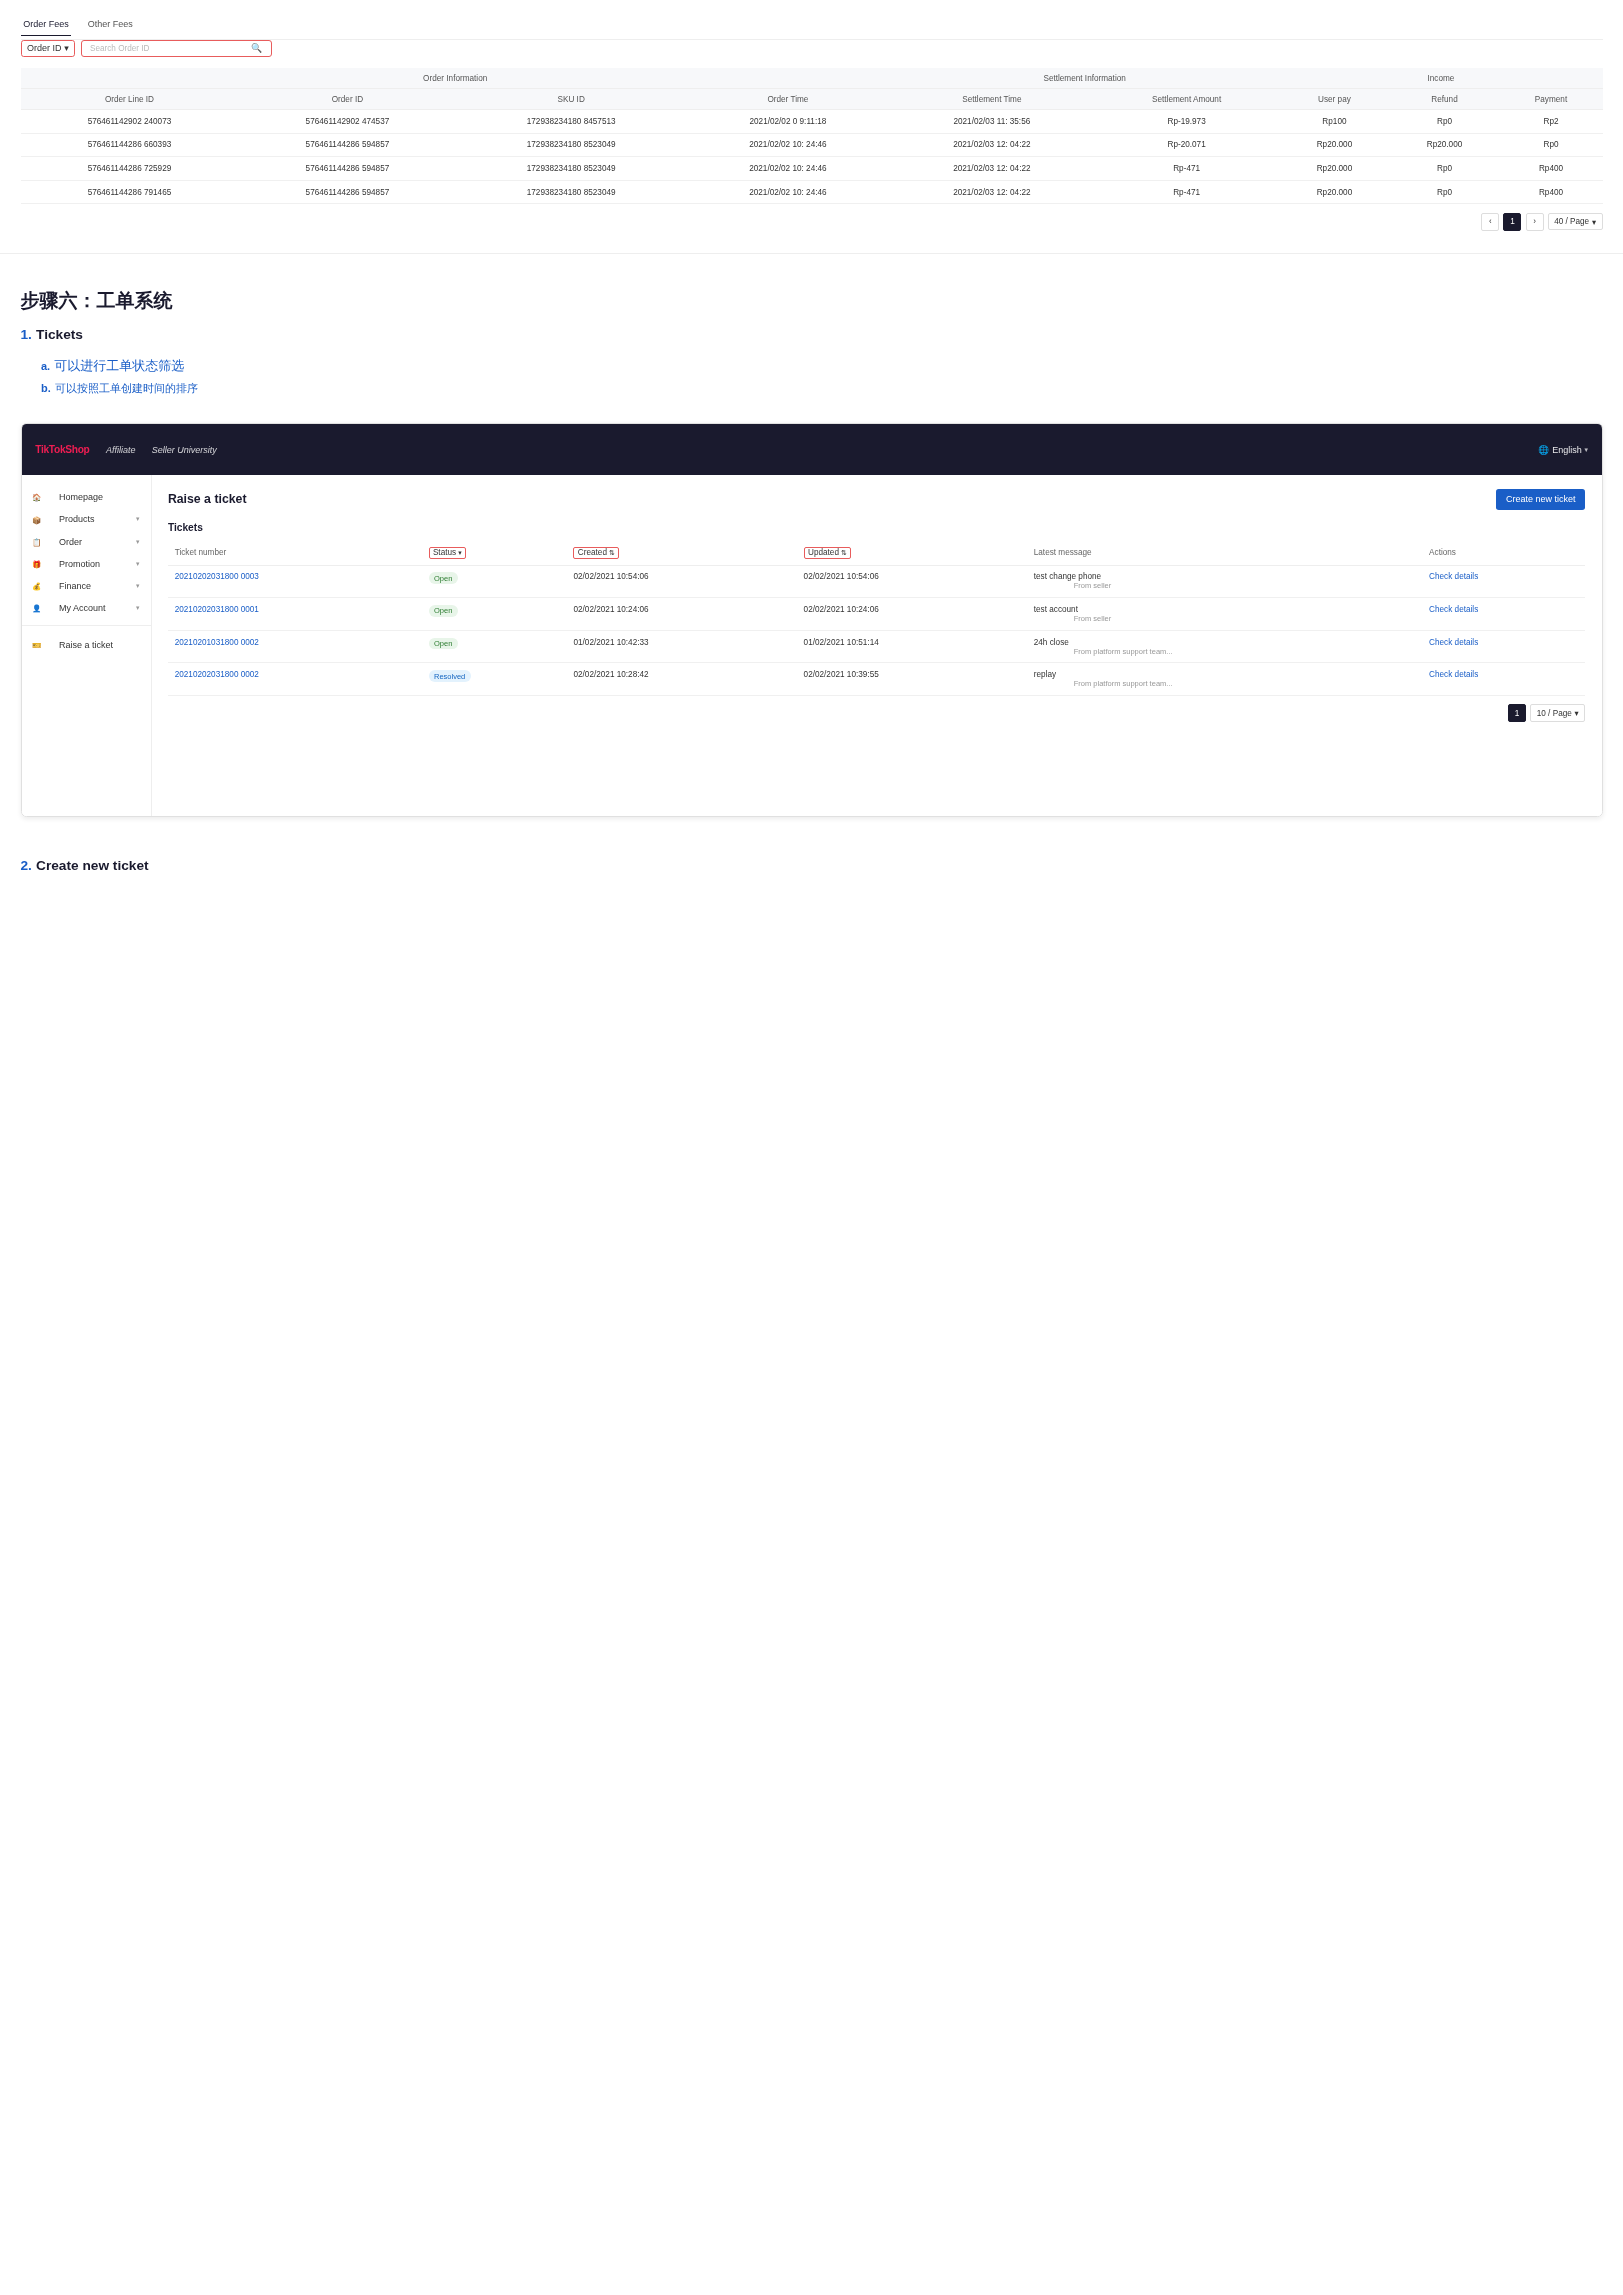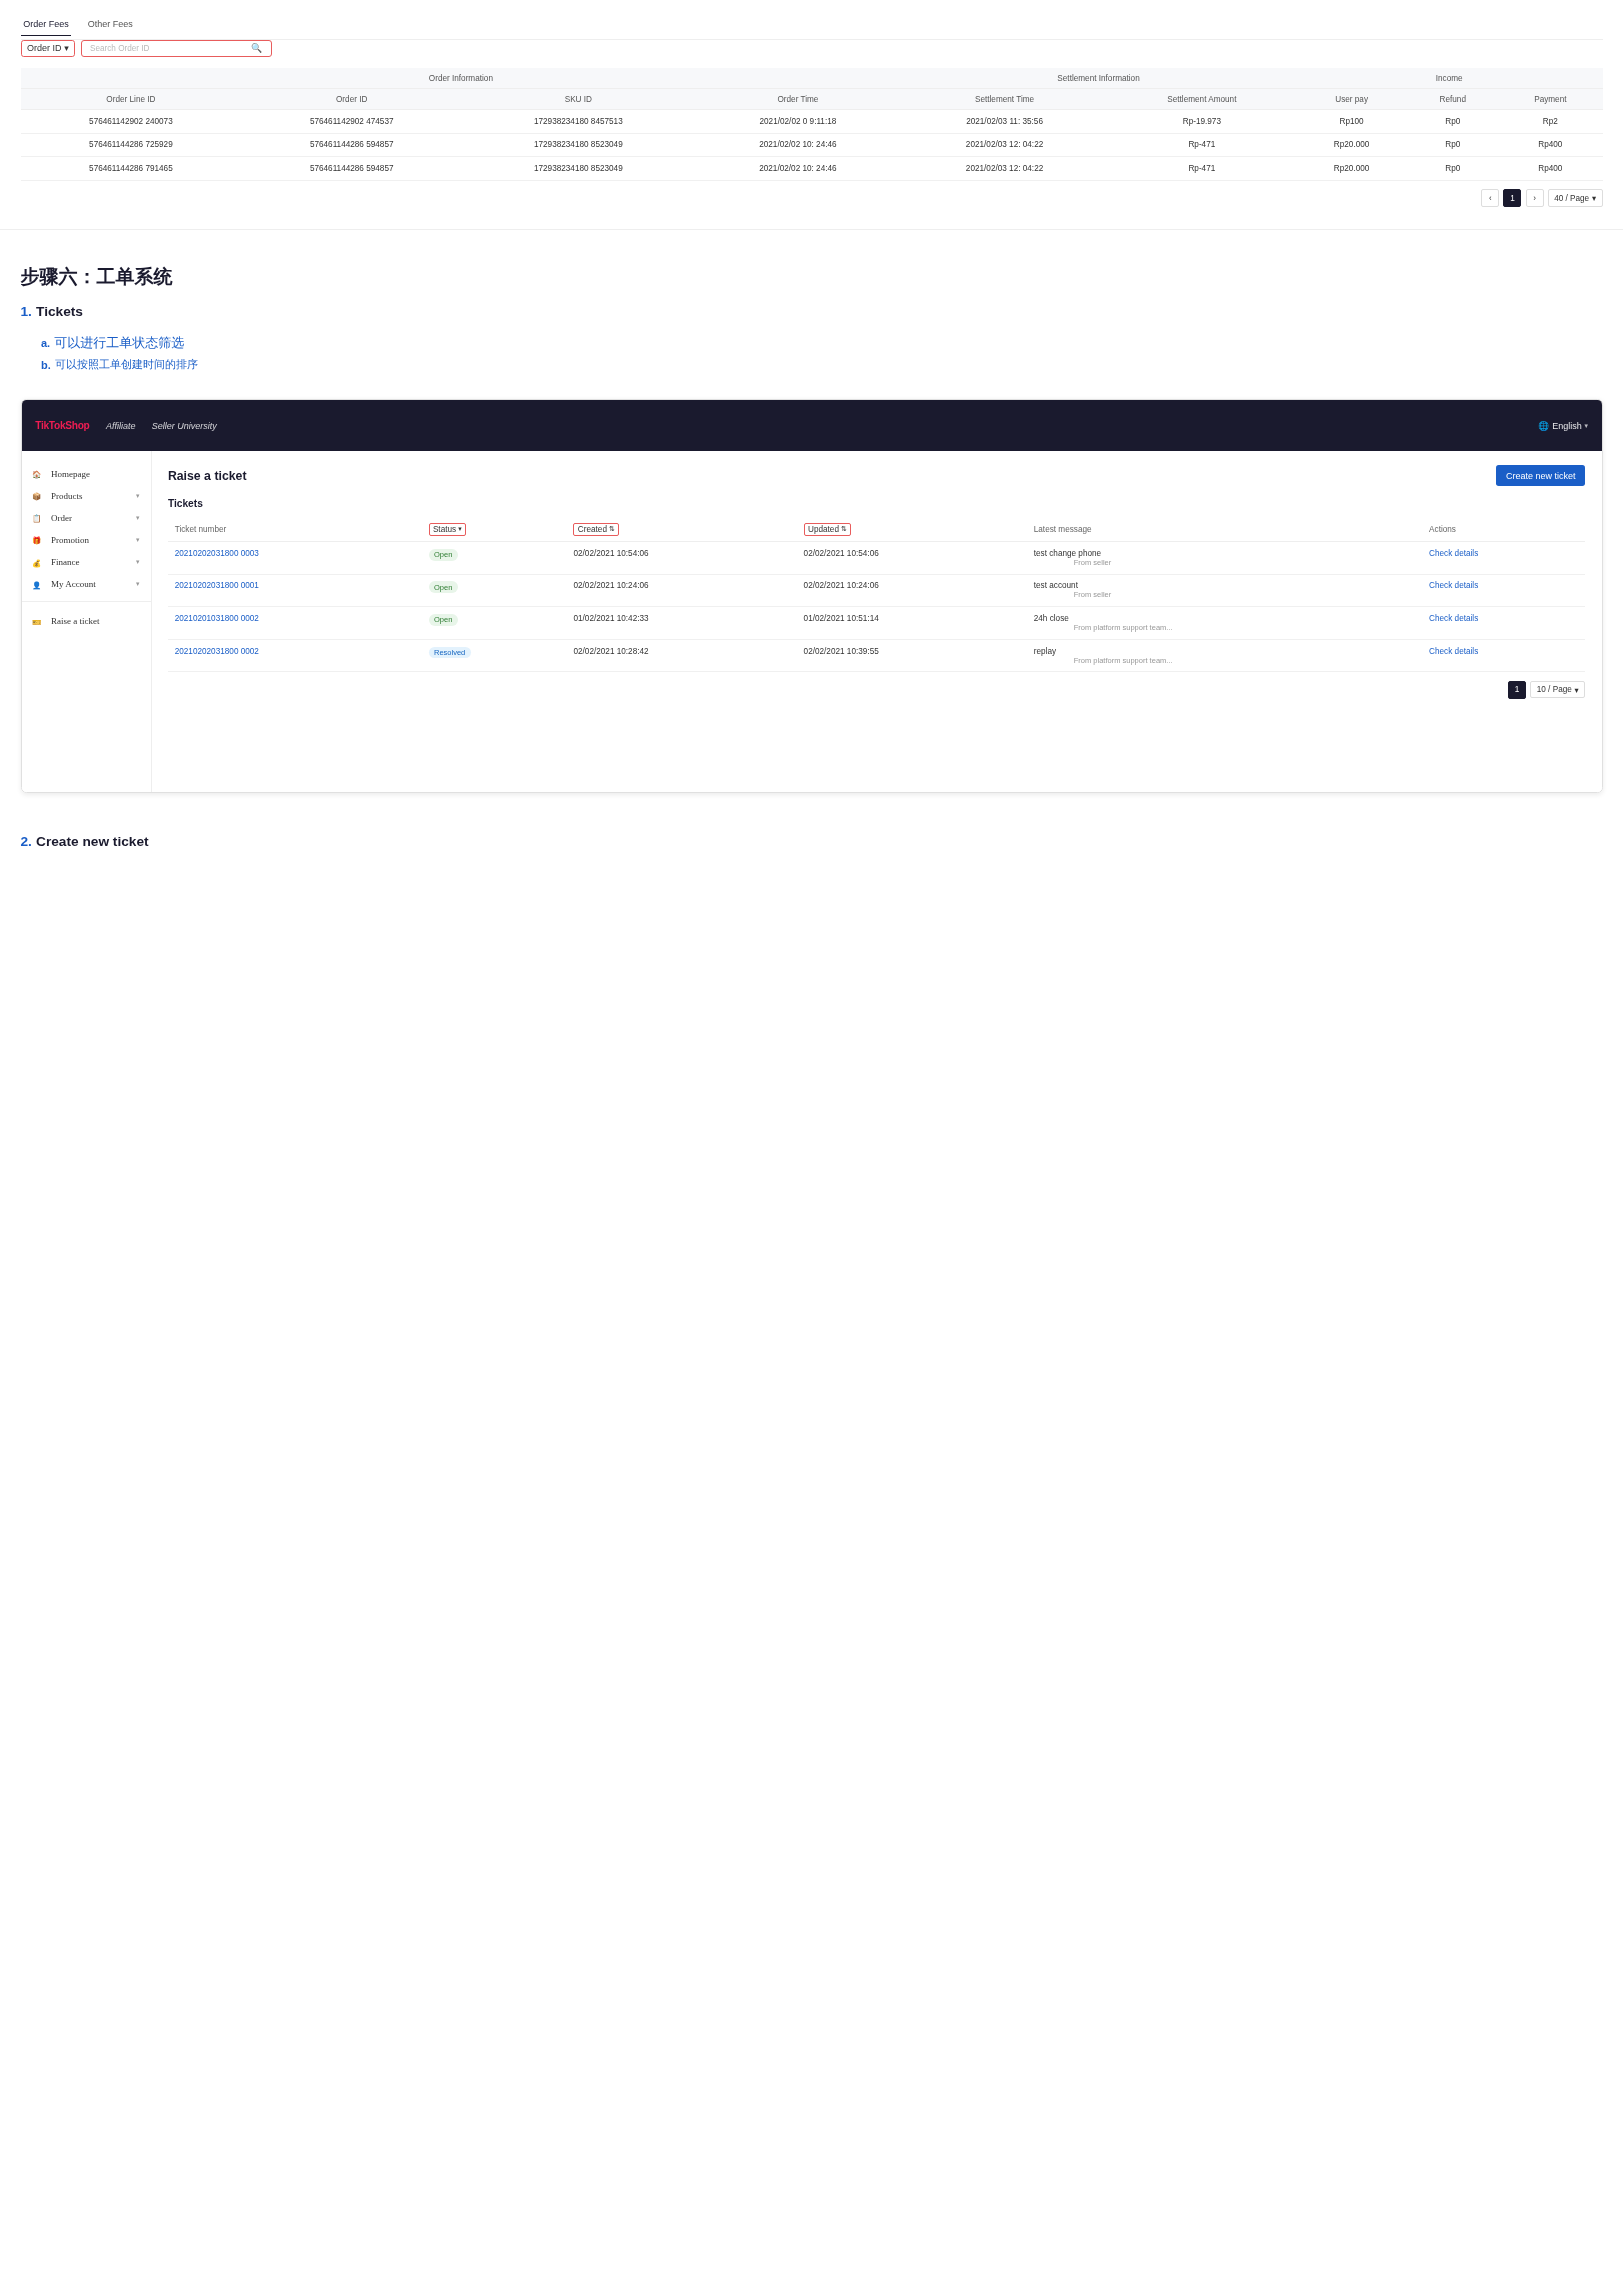--- a/index.html
+++ b/index.html
@@ -213,22 +213,21 @@
       padding: 11px 0;
       flex-shrink: 0;
     }
     .sidebar-item {
       display: flex;
       align-items: center;
       padding: 6.1px 11px;
       font-size: 9px;
       color: #333;
       cursor: pointer;
-      gap: 9px;
-      font-family: Liberation Serif, serif;
+      gap: 17px;
     }
     .sidebar-item .si-icon {
       width: 9.6px;
       height: 9.6px;
       display: inline-block;
       flex-shrink: 0;
     }
     .sidebar-item .si-label { flex: 1; }
     .sidebar-item .si-arrow { font-size: 6.8px; color: #999; }
 
@@ -399,20 +398,31 @@
         <td>576461142902 474537</td>
         <td>172938234180 8457513</td>
         <td>2021/02/02 0 9:11:18</td>
         <td>2021/02/03 11: 35:56</td>
         <td>Rp-19.973</td>
         <td>Rp100</td>
         <td>Rp0</td>
         <td>Rp2</td>
       </tr>
       <tr>
+        <td>576461144286 660393</td>
+        <td>576461144286 594857</td>
+        <td>172938234180 8523049</td>
+        <td>2021/02/02 10: 24:46</td>
+        <td>2021/02/03 12: 04:22</td>
+        <td>Rp-20.071</td>
+        <td>Rp20.000</td>
+        <td>Rp20.000</td>
+        <td>Rp0</td>
+      </tr>
+      <tr>
         <td>576461144286 725929</td>
         <td>576461144286 594857</td>
         <td>172938234180 8523049</td>
         <td>2021/02/02 10: 24:46</td>
         <td>2021/02/03 12: 04:22</td>
         <td>Rp-471</td>
         <td>Rp20.000</td>
         <td>Rp0</td>
         <td>Rp400</td>
       </tr>

